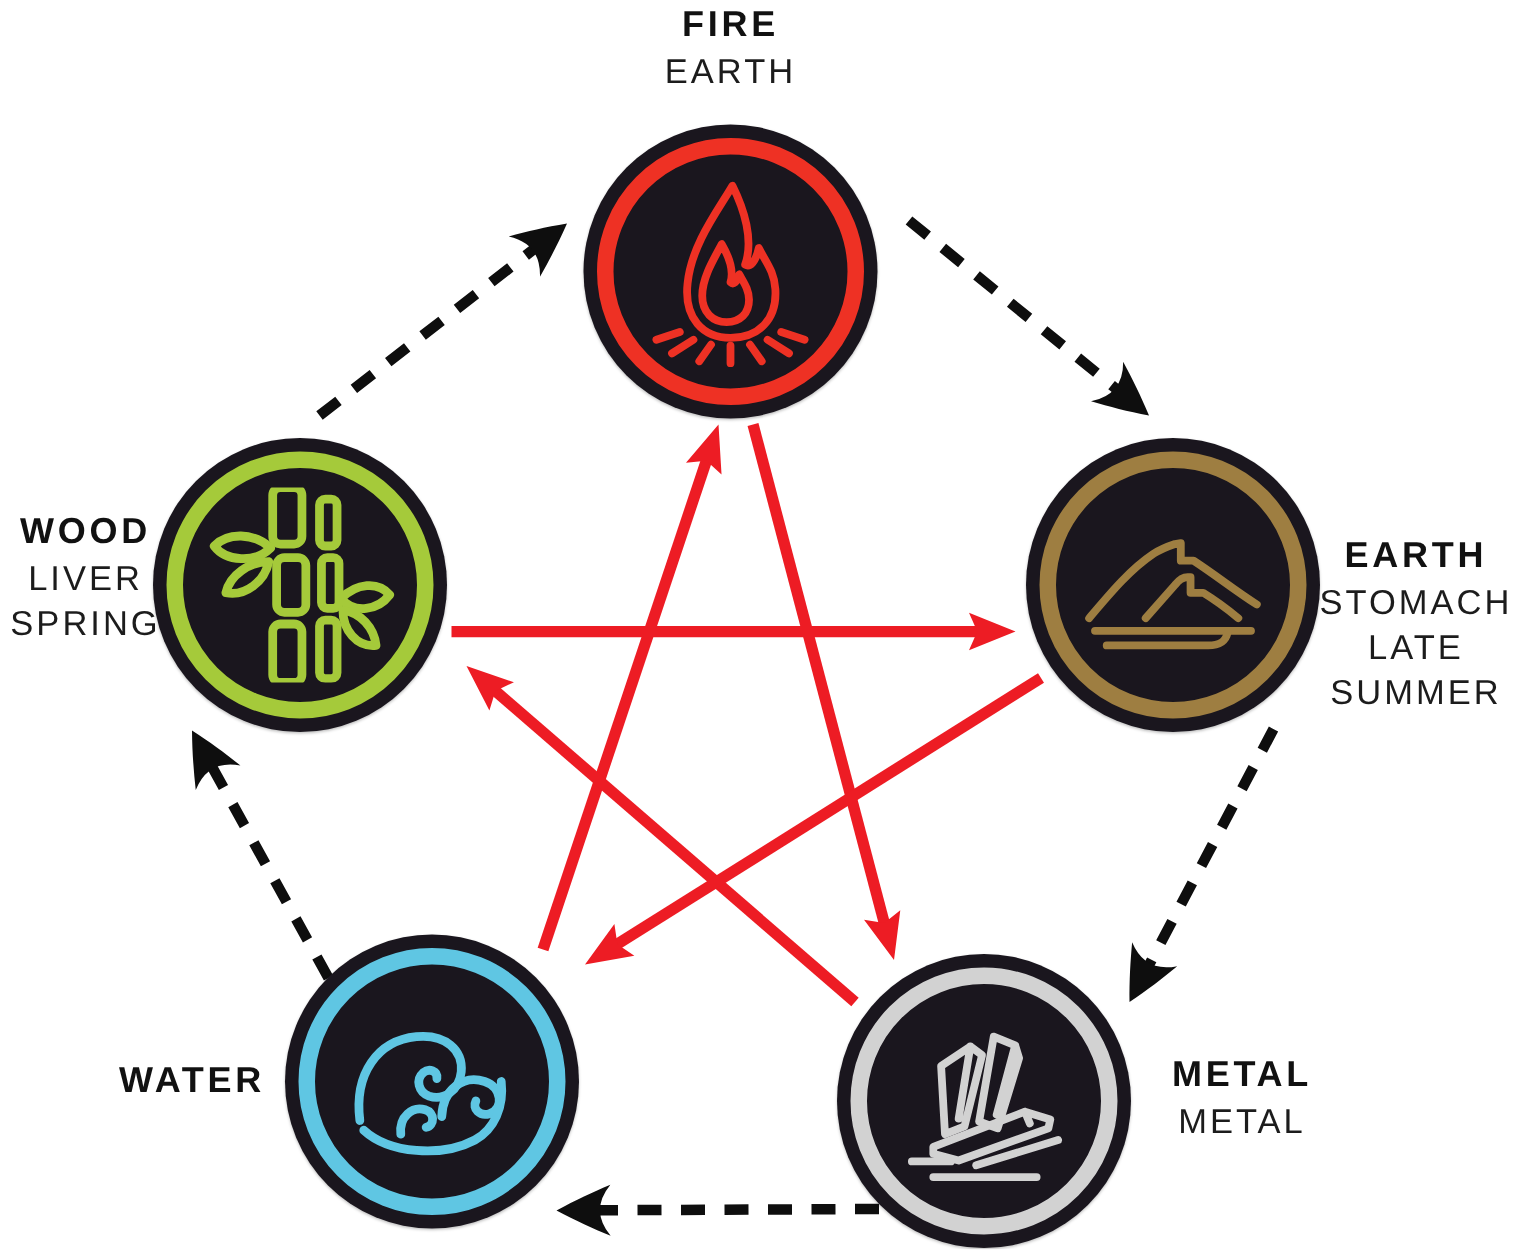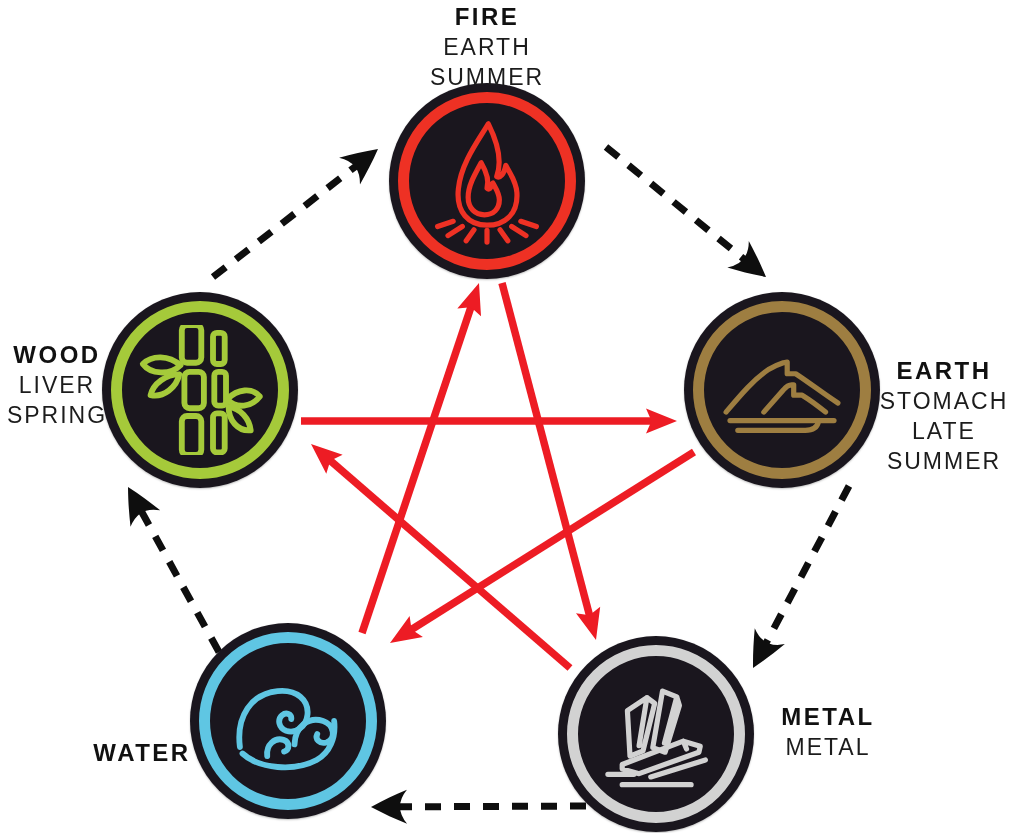--- a/index.html
+++ b/index.html
@@ -76,21 +76,20 @@
       <svg viewBox="0 0 100 100" fill="none" stroke="#ee3124" stroke-width="4" stroke-linecap="round" stroke-linejoin="round">
         <path d="M51,6 C44,18 30,36 28,56 C26,74 36,84 50,84 C64,84 74,75 73,59 C72.5,50 68,45 64.5,38 C63,45 60,48 57.5,46.5 C62,34 57,18 51,6 Z"></path>
         <path d="M45.5,36 C40,46 35.5,54 35.5,62.5 C35.5,71 41,76 48,76 C55,76 59.5,71.5 59.5,64.5 C59.5,59.5 57,56 54.5,51.5 C53.5,55.5 51.5,57 50,55.5 C52,49 49,42 45.5,36 Z"></path>
         <path d="M50,88 L50,97 M40,87.5 L34,96 M60,87.5 L66,96 M31,85 L20,92 M69,85 L80,92 M24,81 L12,85 M76,81 L88,85"></path>
       </svg>
     </div>
   </div>
   <div class="label" id="label-fire" style="left: 487px; top: 2px;">
     <div class="el">FIRE</div>
     <div>EARTH</div>
-    <div>SUMMER</div>
   </div>
 
   <div class="node" id="node-earth" style="left: 684px; top: 292px;">
     <div class="ring" id="ring-earth" style="border-color: rgb(158, 126, 65);">
       <svg viewBox="0 0 100 100" fill="none" stroke="#9e7e41" stroke-width="4" stroke-linecap="round" stroke-linejoin="round">
         <path d="M7,67 C18,54 28,42 40,34 C44,31.5 48,30 51,29 L54,28.5 L54,37.5 L60.5,37.5 C72,45 82,53 93,60"></path>
         <path d="M36,67 L51,50 C53,47.5 55,46 57.5,46 L59,46 L59,54 L65.5,54 C72,58 78,62.5 83.5,67"></path>
         <path d="M10,73.5 L90,73.5"></path>
         <path d="M16,81 L68,81 C74,81 77,79 78,74.5"></path>
       </svg>
@@ -120,21 +119,21 @@
   <div class="node" id="node-water" style="left: 190px; top: 623px;">
     <div class="ring" id="ring-water" style="border-color: rgb(95, 198, 227);">
       <svg viewBox="0 0 100 100" fill="none" stroke="#5fc6e3" stroke-width="4.5" stroke-linecap="round" stroke-linejoin="round">
         <path d="M13,70 C10,46 22,29 42,27 C57,25.5 66,34 65,45 C64,54.5 56,60 48.5,57.5 C43,55.5 41.5,49 45.5,45.5 C48.5,43 53,44.5 52.5,48.5"></path>
         <path d="M55,68 C55.5,54 66,46.5 77,50 C86,53 87,64 79.5,66.5 C74.5,68 70.5,64 72.5,60"></path>
         <path d="M34,77 C33,68 40,62.5 46.5,64.5 C51.5,66 51.5,72.5 47,73.5"></path>
         <path d="M15,75 C28,87 55,89 72,80 C82,74.5 87,63 85.5,50"></path>
       </svg>
     </div>
   </div>
-  <div class="label" id="label-water" style="left: 142px; top: 706px; margin-top: 32px;">
+  <div class="label" id="label-water" style="left: 128px; top: 706px;">
     <div class="el">WATER</div>
   </div>
 
   <div class="node" id="node-wood" style="left: 102px; top: 292px;">
     <div class="ring" id="ring-wood" style="border-color: rgb(165, 202, 58);">
       <svg viewBox="0 0 100 100" fill="none" stroke="#a5ca3a" stroke-width="4.5" stroke-linecap="round" stroke-linejoin="round">
         <rect x="36" y="0" width="15" height="29" rx="4"></rect>
         <rect x="38" y="36" width="15" height="28" rx="4"></rect>
         <rect x="36" y="70" width="15" height="30" rx="4"></rect>
         <rect x="60" y="6" width="9" height="24" rx="3"></rect>

